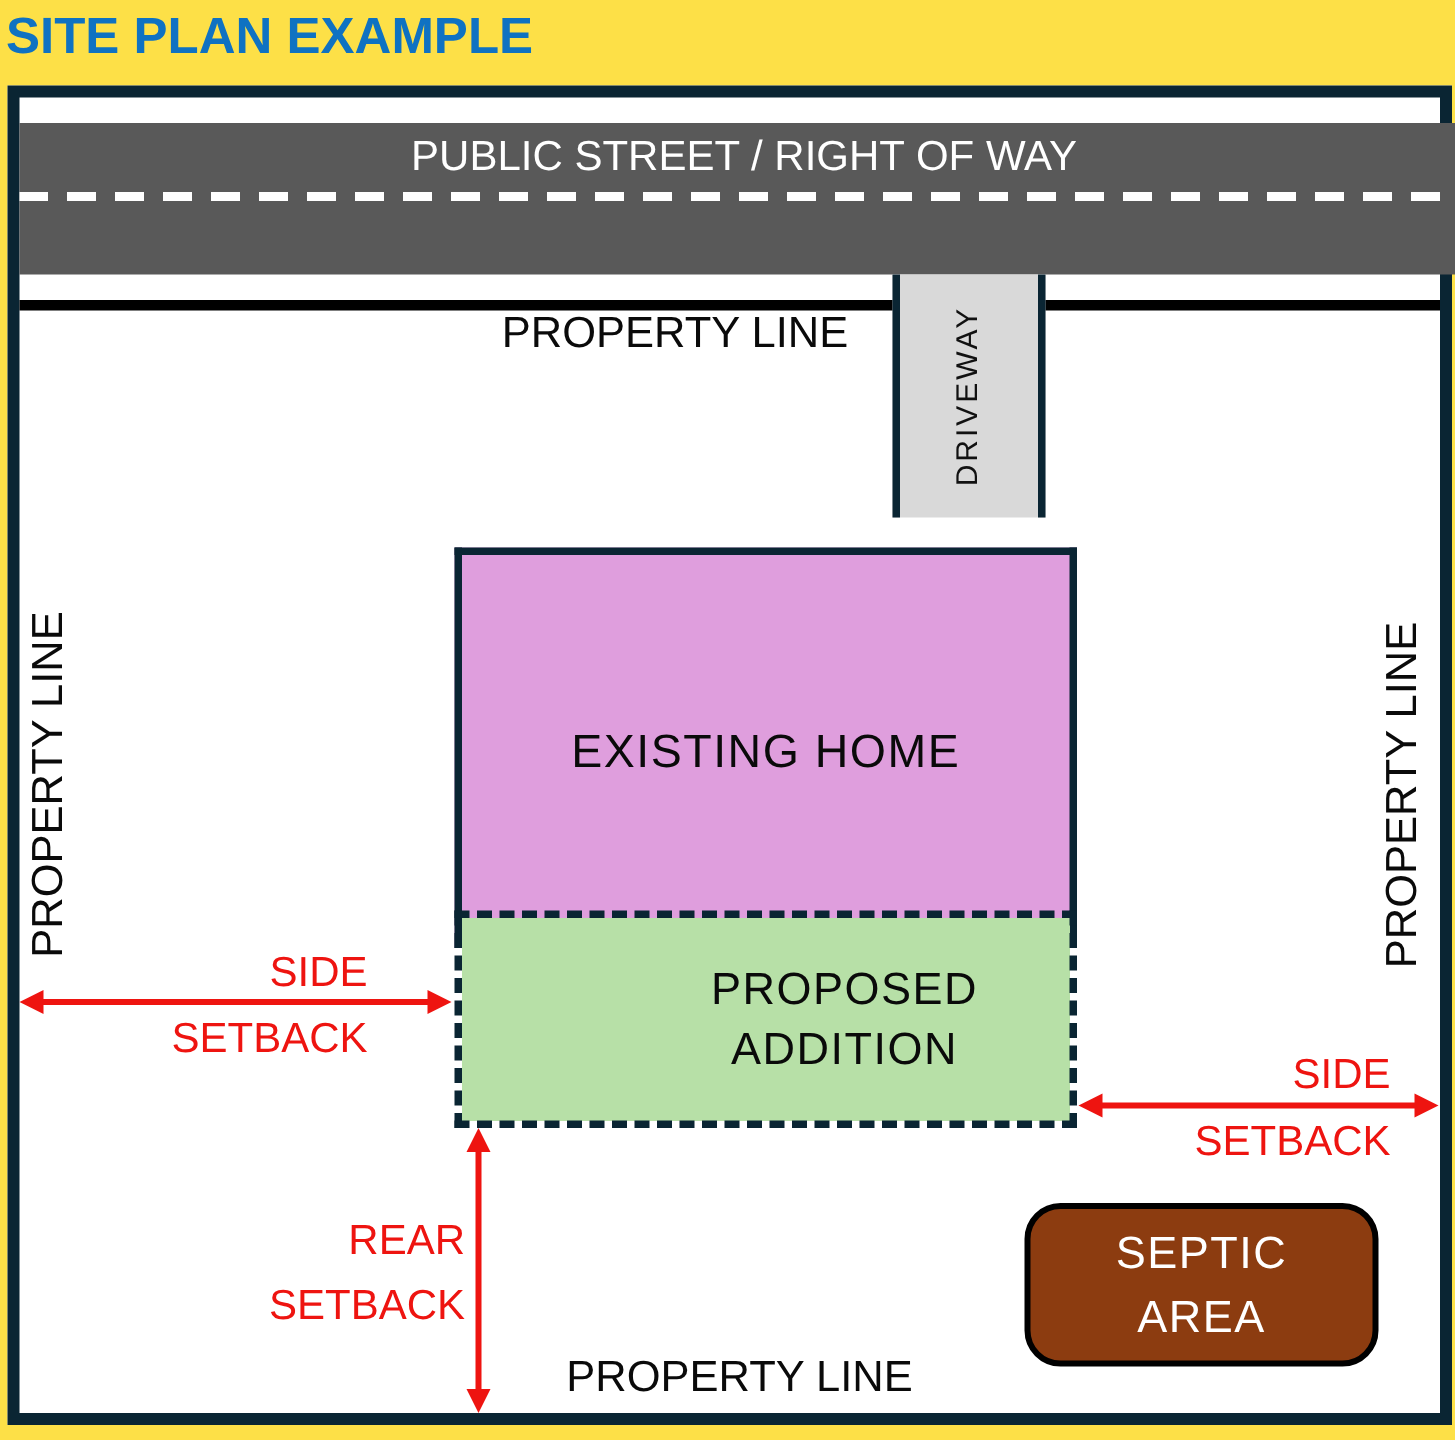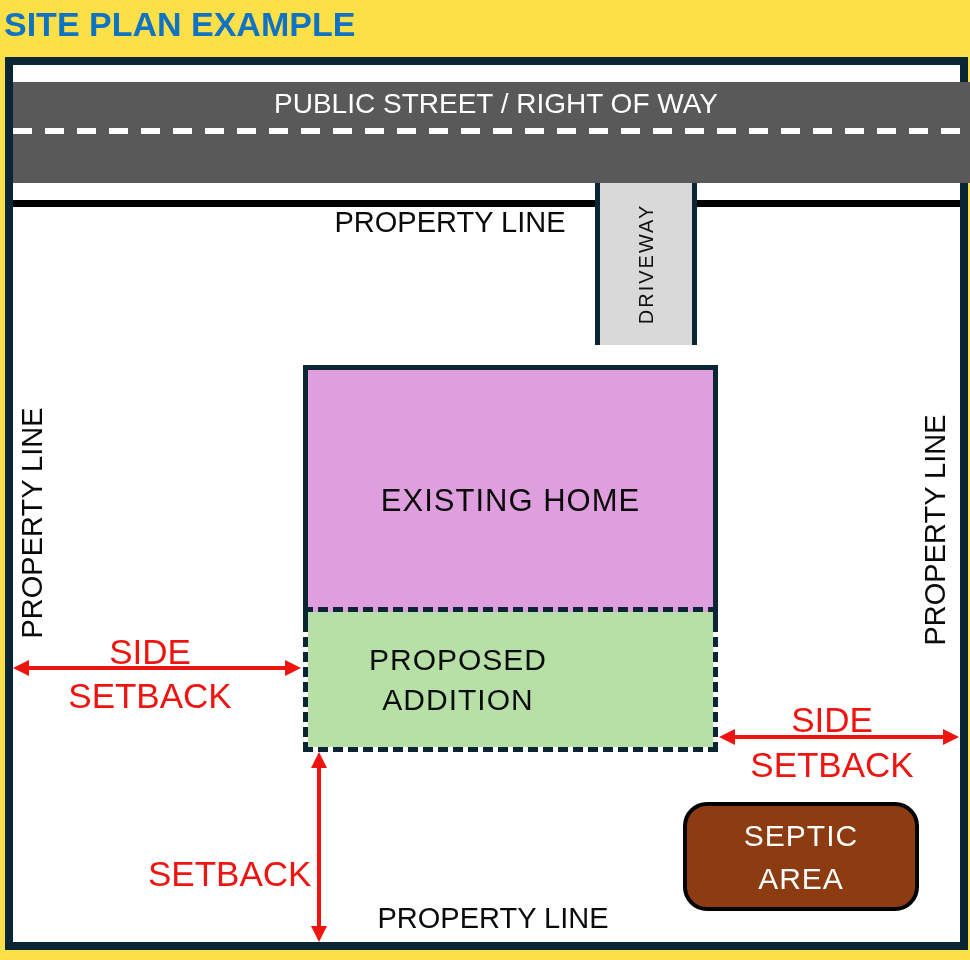--- a/index.html
+++ b/index.html
@@ -56,37 +56,37 @@
     position:absolute;left:303px;top:345px;width:415px;height:267px;
     background:#df9edd;border:5px solid #0a2533;border-bottom:none;
     box-sizing:border-box;z-index:2;
     display:flex;align-items:center;justify-content:center;
     font-size:31px;color:#0a0a0a;letter-spacing:1px;margin-top:20px;
   }
   .addition{
     position:absolute;left:303px;top:607px;width:415px;height:145px;
     background:#b7e0a7;background-clip:padding-box;
     border:5px dashed #0a2533;box-sizing:border-box;z-index:2;
-    display:flex;align-items:center;justify-content:flex-start;
+    display:flex;align-items:center;justify-content:flex-end;
   }
   .addition-label{
     width:300px;text-align:center;font-size:30px;line-height:40px;color:#0a0a0a;letter-spacing:1px;
   }
 
   .septic{
     position:absolute;left:683px;top:802px;width:236px;height:109px;
     background:#8c3c10;border:4px solid #000000;border-radius:24px;box-sizing:border-box;
     display:flex;align-items:center;justify-content:center;z-index:2;
   }
   .septic-label{
     width:170px;text-align:center;color:#ffffff;font-size:30px;line-height:43px;letter-spacing:1px;
   }
 
   .red-label{
-    position:absolute;color:#ee1410;font-size:35px;text-align:center;white-space:nowrap;z-index:4;
+    position:absolute;color:#ee1410;font-size:28px;text-align:right;white-space:nowrap;z-index:4;
   }
   .side1-left{left:55px;top:632px;width:190px;}
   .side2-left{left:55px;top:676px;width:190px;}
   .side1-right{left:737px;top:700px;width:190px;}
   .side2-right{left:737px;top:745px;width:190px;}
   .rear1{left:148px;top:811px;width:162px;}
   .rear2{left:148px;top:854px;width:162px;}
 
   .arrow{position:absolute;z-index:4;}
   .arrow .line{position:absolute;background:#ee1410;}
@@ -143,20 +143,21 @@
   <div class="red-label side2-left">SETBACK</div>
 
   <div class="red-label side1-right">SIDE</div>
   <div class="arrow arrow-h arrow-side-right">
     <div class="line"></div>
     <div class="tri tri-l"></div>
     <div class="tri tri-r"></div>
   </div>
   <div class="red-label side2-right">SETBACK</div>
 
+  <div class="red-label rear1">REAR</div>
   <div class="red-label rear2">SETBACK</div>
   <div class="arrow arrow-v arrow-rear">
     <div class="line"></div>
     <div class="tri tri-u"></div>
     <div class="tri tri-d"></div>
   </div>
 
   <div class="septic">
     <div class="septic-label">SEPTIC AREA</div>
   </div>

